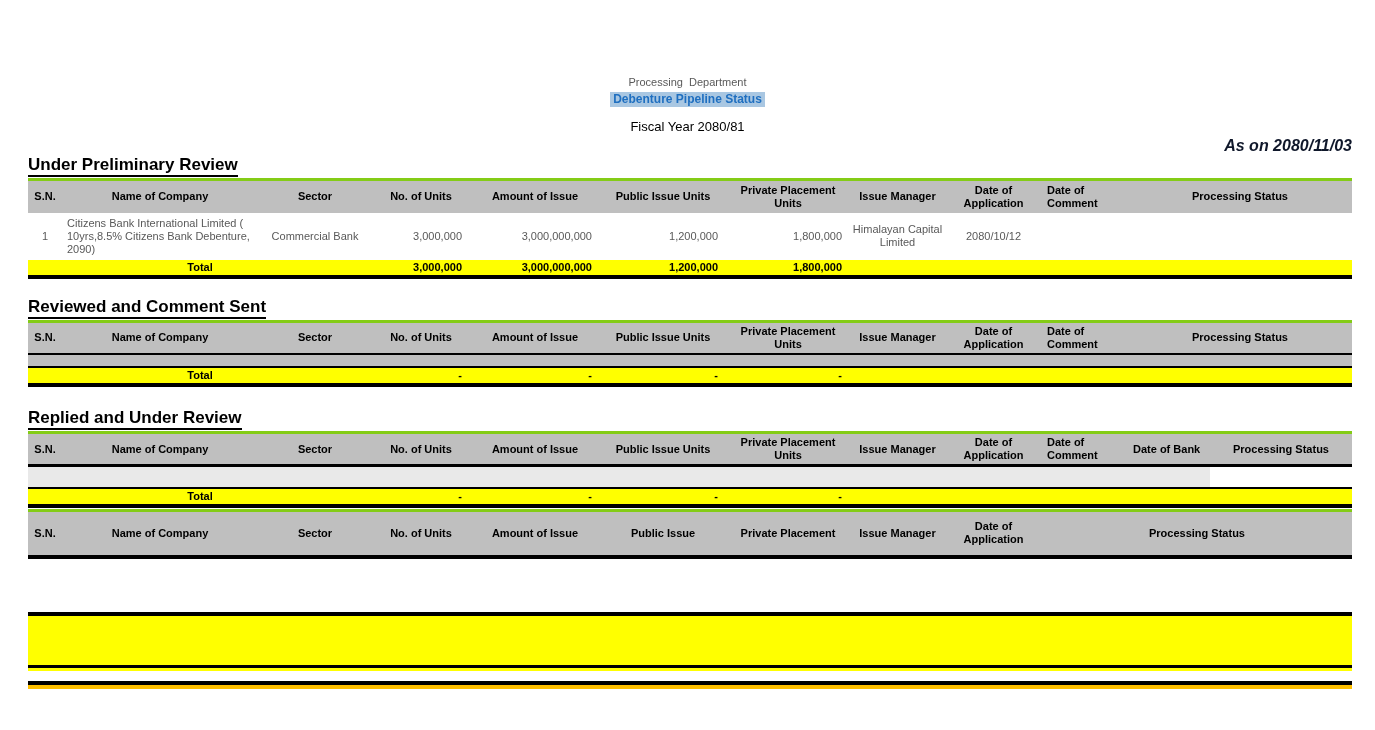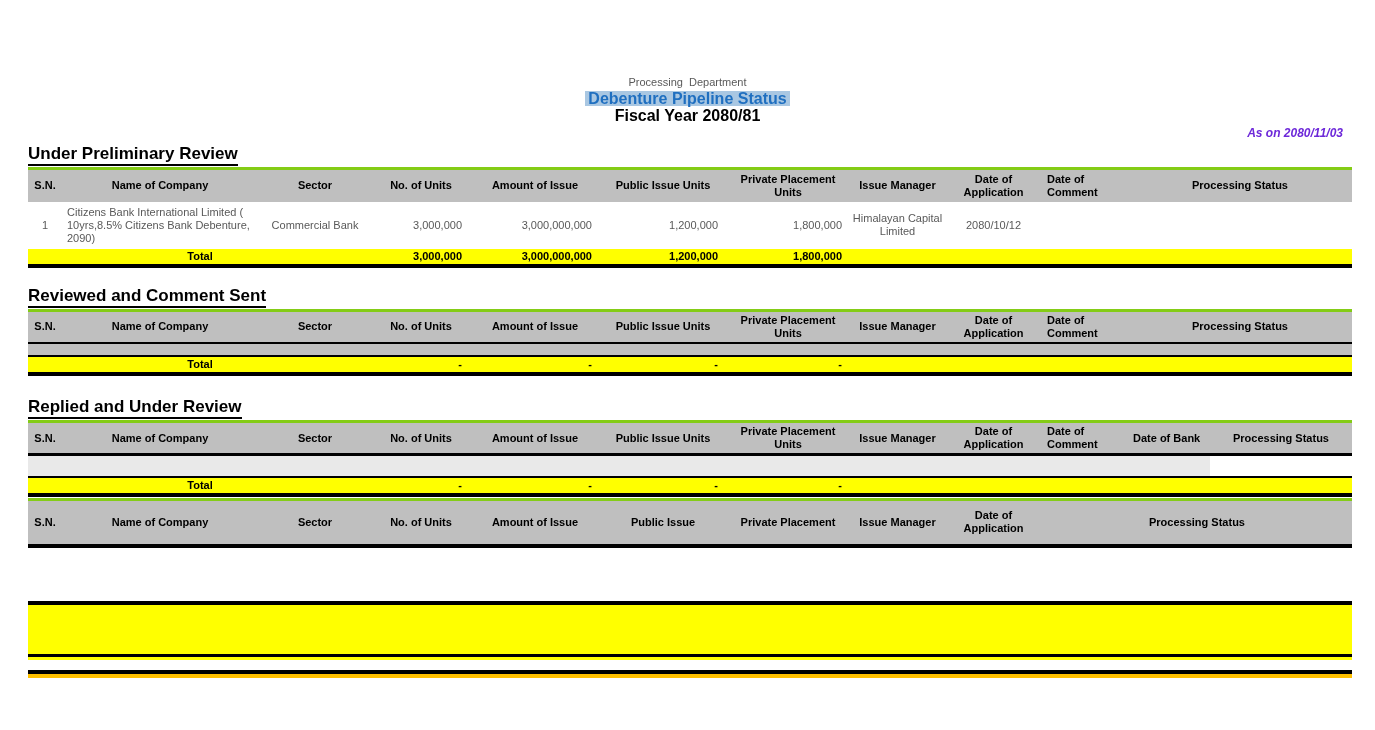--- a/index.html
+++ b/index.html
@@ -9,25 +9,25 @@
     font-family: "Liberation Sans", sans-serif;
     overflow: hidden;
     color: #000;
   }
   .page { position: relative; width: 1375px; height: 730px; }
 
   
   .rpt-head { text-align: center; padding-top: 75px; }
   .org-title { font-size: 15px; font-weight: bold; line-height: 18px; color: #111; }
   .dept { font-size: 11px; line-height: 14px; color: #595959; white-space: pre; }
-  .rpt-title { display: inline-block; font-size: 16px; line-height: 15px; font-weight: bold;
+  .rpt-title { display: inline-block; font-size: 12px; line-height: 15px; font-weight: bold;
     color: #1F6FC0; background: #A9C7E2; padding: 0 3px; margin-top: 2px; }
-  .fiscal { font-size: 16px; line-height: 15px; font-weight: bold; margin-top: 0; }
-  .as-on { text-align: right; padding-right: 32px; margin-top: 3px; height: 15px;
-    font-size: 12px; font-weight: bold; font-style: italic; color: #6d28d9; }
+  .fiscal { font-size: 13px; line-height: 15px; font-weight: normal; margin-top: 12px; }
+  .as-on { text-align: right; padding-right: 23px; margin-top: 3px; height: 15px;
+    font-size: 16px; font-weight: bold; font-style: italic; color: #0f172a; }
 
   
   .sect { margin-left: 28px; width: 1324px; }
   .sec-heading { font-size: 17px; line-height: 18px; font-weight: bold; color: #000; }
   .sec-heading span { display: inline-block; border-bottom: 2px solid #000; padding-bottom: 1px; }
   .mt-s1 { margin-top: 4px; }
   .mt-s2 { margin-top: 19px; }
   .mt-s3 { margin-top: 22px; }
   .mt-s4 { margin-top: 2px; }
 

